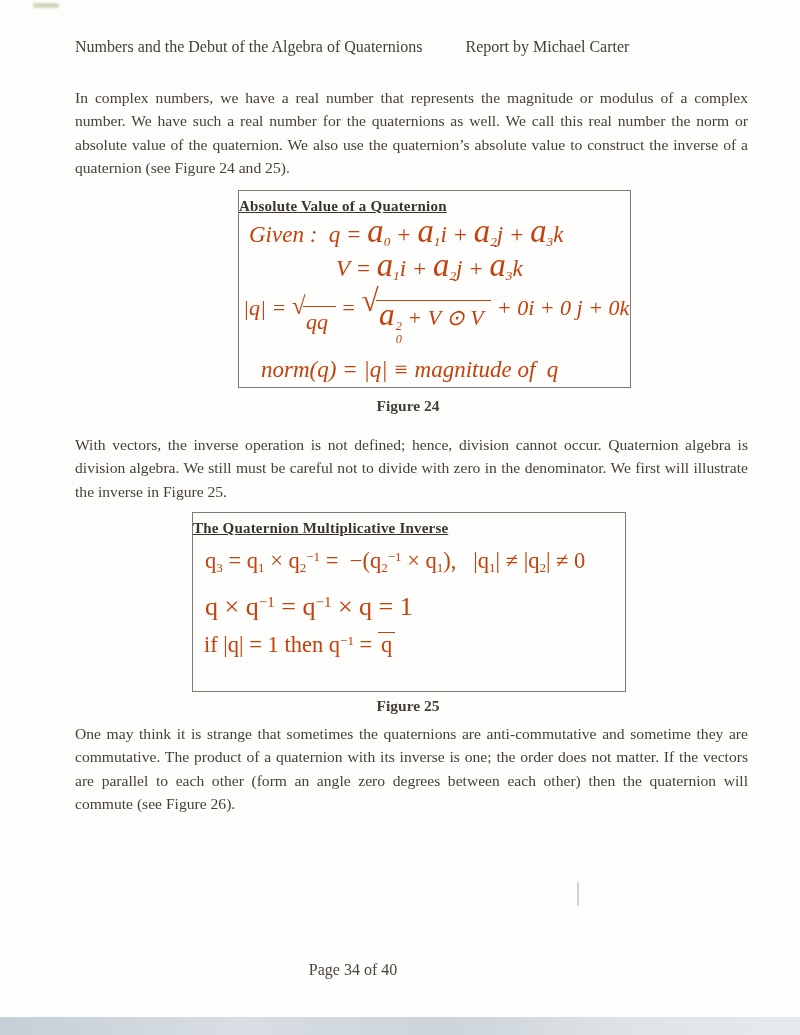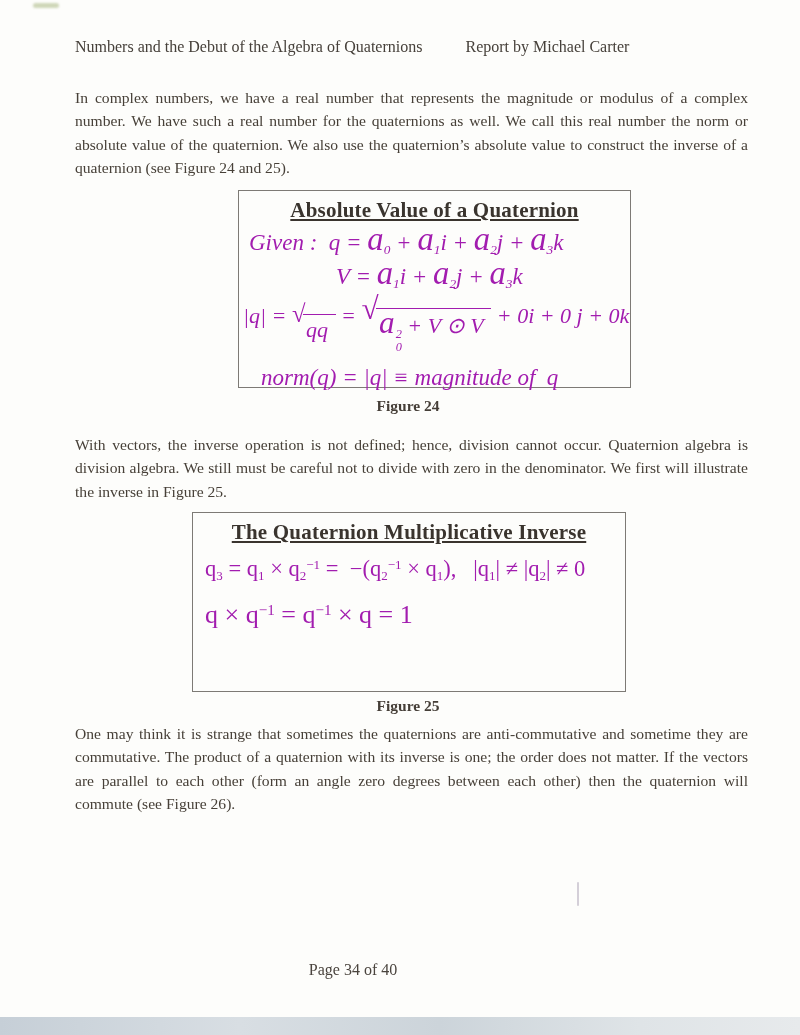--- a/index.html
+++ b/index.html
@@ -31,25 +31,25 @@
   .p3{top:722px;}
   .figbox{
     position:absolute;
     border:1.5px solid var(--box-border);
     background:var(--paper);
     box-sizing:border-box;
   }
   .fig24{left:238px;top:190px;width:393px;height:198px;}
   .fig25{left:192px;top:512px;width:434px;height:180px;}
   .fig-title{
-    text-align:center;font-weight:bold;text-decoration:underline;
-    font-size:21px;color:var(--ink-strong);margin-top:7px;
+    text-align:left;font-weight:bold;text-decoration:underline;
+    font-size:15px;color:var(--ink-strong);margin-top:7px;
     letter-spacing:0.2px;
   }
-  .mline{white-space:nowrap;line-height:1.3;color:#a21caf;}
+  .mline{white-space:nowrap;line-height:1.3;color:#c2410c;}
   .fig24 .mline{font-style:italic;}
   .fig24 .l1{margin:3px 0 0 10px;font-size:23px;}
   .fig24 .l2{margin:2px 0 0 97px;font-size:23px;}
   .fig24 .l3{margin:5px 0 0 4px;font-size:22px;}
   .fig24 .l4{margin:9px 0 0 22px;font-size:23px;}
   .fig25 .l1{margin:9px 0 0 12px;font-size:22.5px;}
   .fig25 .l2{margin:13px 0 0 12px;font-size:26px;}
   .fig25 .l3{margin:7px 0 0 11px;font-size:22.5px;}
   .mline sub{font-size:0.58em;vertical-align:-0.28em;letter-spacing:0;}
   .mline sup{font-size:0.58em;vertical-align:0.52em;}
@@ -115,20 +115,21 @@
     <div class="mline l4"><span>norm(q) = |q| ≡ magnitude of&nbsp; q</span></div>
   </section>
   <div class="caption cap24">Figure 24</div>
 
   <p class="body-par p2">With vectors, the inverse operation is not defined; hence, division cannot occur.  Quaternion algebra is division algebra.  We still must be careful not to divide with zero in the denominator.  We first will illustrate the inverse in Figure 25.</p>
 
   <section class="figbox fig25">
     <div class="fig-title">The Quaternion Multiplicative Inverse</div>
     <div class="mline l1"><span>q</span><sub>3</sub><span> = q</span><sub>1</sub><span> × q</span><sub>2</sub><sup>−1</sup><span> =&nbsp; −(q</span><sub>2</sub><sup>−1</sup><span> × q</span><sub>1</sub><span>),&nbsp;&nbsp;&nbsp;|q</span><sub>1</sub><span>| ≠ |q</span><sub>2</sub><span>| ≠ 0</span></div>
     <div class="mline l2"><span>q × q</span><sup>−1</sup><span> = q</span><sup>−1</sup><span> × q = 1</span></div>
+    <div class="mline l3"><span>if |q| = 1 then q</span><sup>−1</sup><span> = </span><span class="overbar">q</span></div>
   </section>
   <div class="caption cap25">Figure 25</div>
 
   <p class="body-par p3">One may think it is strange that sometimes the quaternions are anti-commutative and sometime they are commutative.  The product of a quaternion with its inverse is one; the order does not matter.  If the vectors are parallel to each other (form an angle zero degrees between each other) then the quaternion will commute (see Figure 26).</p>
 
   <div class="scan-vline"></div>
 
   <footer class="footer">Page 34 of 40</footer>
 
   <div class="bottom-strip"></div>

